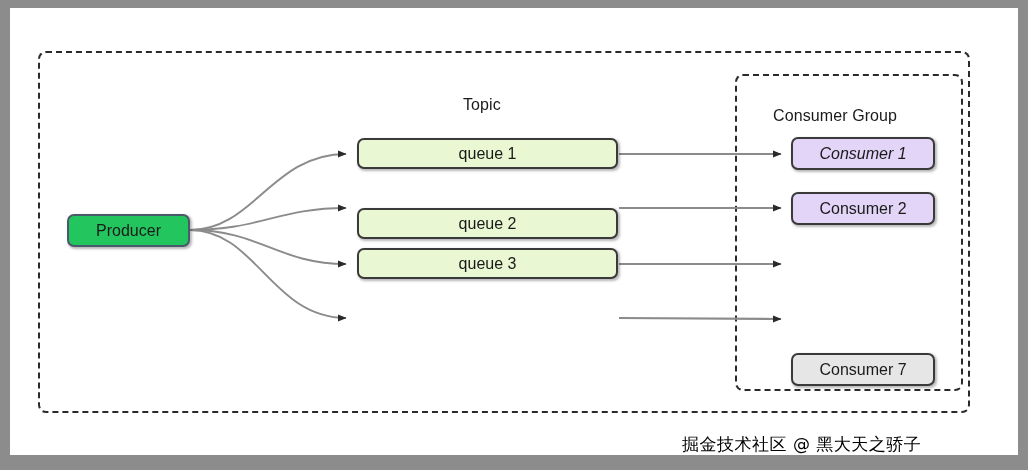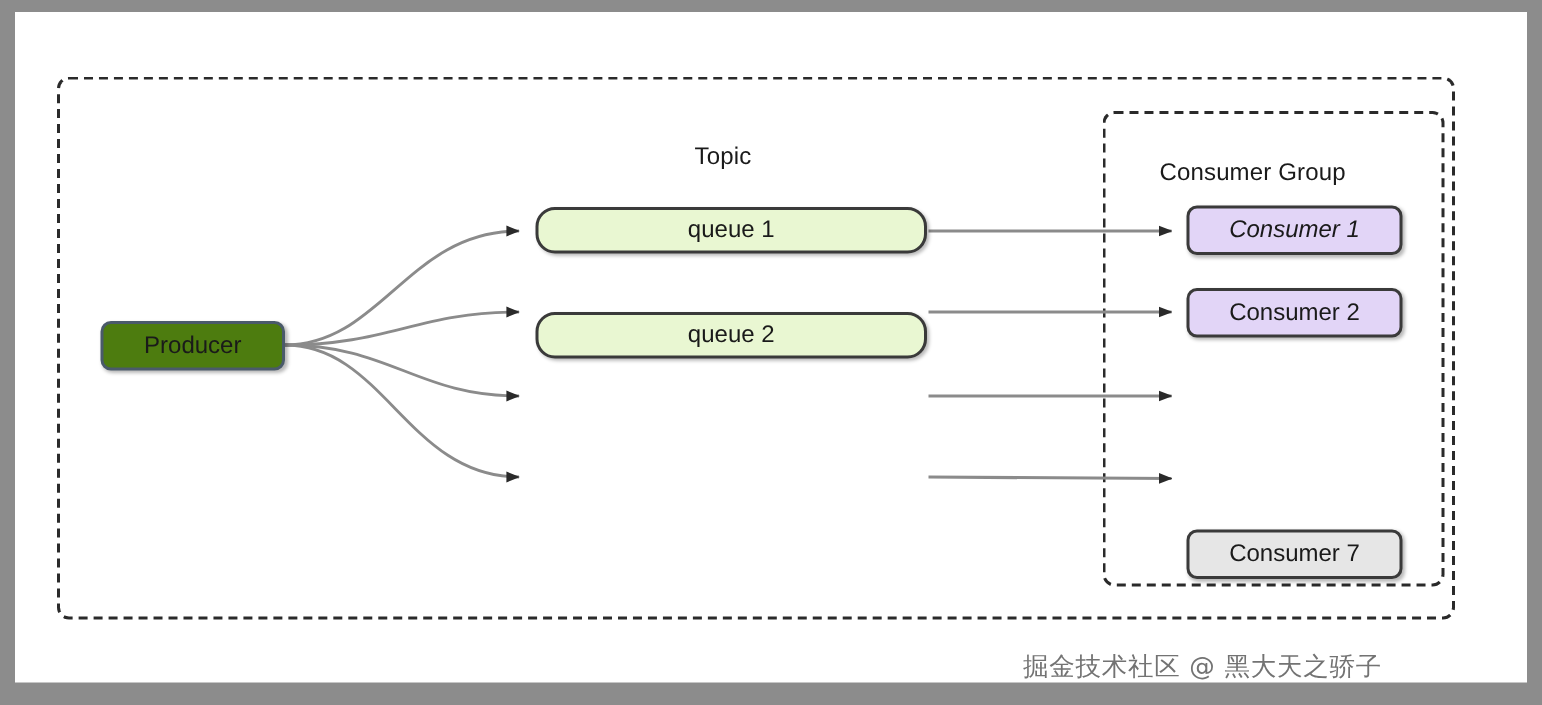--- a/index.html
+++ b/index.html
@@ -81,31 +81,30 @@
     color: #1a1a1a;
     box-shadow: 1.5px 1.5px 2.5px rgba(0,0,0,.28);
     white-space: nowrap;
   }
 
   .node-producer {
     left: 57px;   
     top: 206px;   
     width: 123px;
     height: 33px;
-    background: #4d7c0f;
+    background: #22c55e;
     border-color: #4a5a6a;
   }
 
   .node-queue {
     left: 347px;  
     width: 261px;
     height: 31px;
     background: #e9f7d2;
     border-color: #3a3a3a;
-    border-radius: 13px;
   }
   .queue-row-0 { top: 130px; }  
   .queue-row-1 { top: 200px; }  
   .queue-row-2 { top: 240px; }  
   .queue-row-3 { top: 294px; }  
 
   .node-consumer {
     left: 781px;  
     width: 144px;
     height: 33px;
@@ -130,21 +129,21 @@
     height: 447px;
     pointer-events: none;
   }
 
   
   .watermark {
     position: absolute;
     left: 672px;  
     top: 425px;   
     font-size: 17px;
-    color: #737373;
+    color: #000000;
     white-space: nowrap;
     letter-spacing: .5px;
     font-family: "DejaVu Sans", "Liberation Sans", sans-serif;
   }
 </style>
 </head>
 <body>
 
 <div id="screenshot">
   <div class="canvas">
@@ -174,20 +173,21 @@
       </g>
     </svg>
 
     <div class="caption caption-topic">Topic</div>
     <div class="caption caption-consumer-group">Consumer Group</div>
 
     <div class="node node-producer">Producer</div>
 
     <div class="node node-queue queue-row-0">queue 1</div>
     <div class="node node-queue queue-row-1">queue 2</div>
+    <div class="node node-queue queue-row-2">queue 3</div>
 
     <div class="node node-consumer consumer-row-0">Consumer 1</div>
     <div class="node node-consumer consumer-row-1">Consumer 2</div>
     <div class="node node-consumer inactive consumer-row-4">Consumer 7</div>
 
     <div class="watermark">掘金技术社区 @ 黑大天之骄子</div>
 
   </div>
 </div>
 

